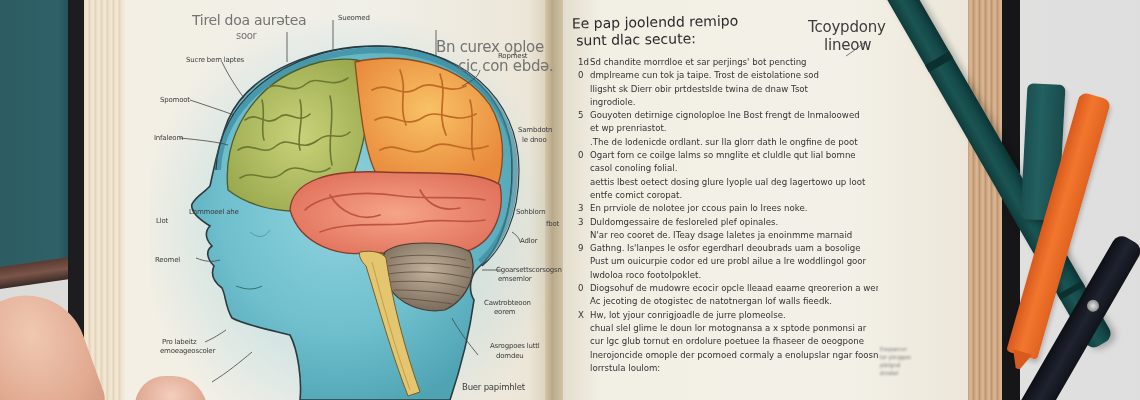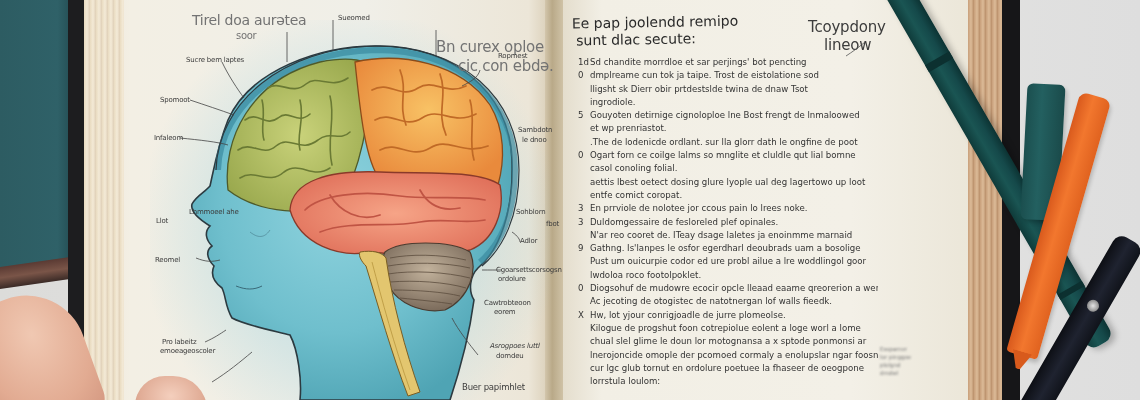--- a/index.html
+++ b/index.html
@@ -289,26 +289,26 @@
   <div class="label" style="left:478px; top:52px;padding-left:20px;">Ropmest</div>
   <div class="label" style="left:518px; top:126px;">Sambdotn</div>
   <div class="label" style="left:522px; top:136px;">le dnoo</div>
   <div class="label" style="left:143px; top:208px;margin-left:46px;">Lhmmoeel ahe</div>
   <div class="label" style="left:156px; top:217px;">Llot</div>
   <div class="label" style="left:155px; top:256px;">Reomel</div>
   <div class="label" style="left:516px; top:208px;">Sohblorn</div>
   <div class="label" style="left:522px; top:220px;margin-left:24px;">fbot</div>
   <div class="label" style="left:520px; top:237px;">Adlor</div>
   <div class="label" style="left:496px; top:266px;">Cgoarsettscorsogsn</div>
-  <div class="label" style="left:498px; top:275px;">ordolure</div>
+  <div class="label" style="left:498px; top:275px;">emsemlor</div>
   <div class="label" style="left:484px; top:299px;">Cawtrobteoon</div>
   <div class="label" style="left:494px; top:308px;">eorem</div>
   <div class="label" style="left:162px; top:338px;">Pro labeitz</div>
   <div class="label" style="left:160px; top:347px;">emoeageoscoler</div>
-  <div class="label" style="left:490px; top:342px;font-style:italic;">Asrogpoes luttl</div>
+  <div class="label" style="left:490px; top:342px;">Asrogpoes luttl</div>
   <div class="label" style="left:496px; top:352px;">domdeu</div>
   <div class="label" style="left:462px; top:382px; font-size:8.5px;">Buer papimhlet</div>
 
   <div class="right-title">
     <div>Ee pap joolendd remipo</div>
     <div style="padding-left:4px;">sunt dlac secute:</div>
   </div>
 
   <div class="notes">
     <div class="note-line"><span class="note-num">1d</span><span>Sd chandite morrdloe et sar perjings' bot pencting</span></div>
@@ -324,24 +324,23 @@
     <div class="note-line note-indent"><span>entfe comict coropat.</span></div>
     <div class="note-line"><span class="note-num">3</span><span>En prrviole de nolotee jor ccous pain lo lrees noke.</span></div>
     <div class="note-line"><span class="note-num">3</span><span>Duldomgessaire de fesloreled plef opinales.</span></div>
     <div class="note-line note-indent"><span>N'ar reo cooret de. ITeay dsage laletes ja enoinmme marnaid</span></div>
     <div class="note-line"><span class="note-num">9</span><span>Gathng. Is'lanpes le osfor egerdharl deoubrads uam a bosolige</span></div>
     <div class="note-line note-indent blur"><span>Pust um ouicurpie codor ed ure probl ailue a lre woddlingol goor</span></div>
     <div class="note-line note-indent"><span>lwdoloa roco footolpoklet.</span></div>
     <div class="note-line"><span class="note-num">0</span><span>Diogsohuf de mudowre ecocir opcle lleaad eaame qreorerion a wer</span></div>
     <div class="note-line note-indent blur"><span>Ac jecoting de otogistec de natotnergan lof walls fieedk.</span></div>
     <div class="note-line"><span class="note-num">X</span><span>Hw, lot yjour conrigjoadle de jurre plomeolse.</span></div>
-    <div class="note-line note-indent blur"><span>Kilogue de progshut foon cotrepiolue eolent a loge worl a lome</span></div>
     <div class="note-line note-indent blur"><span>chual slel glime le doun lor motognansa a x sptode ponmonsi ar</span></div>
+    <div class="note-line note-indent blur"><span>cur lgc glub tornut en ordolure poetuee la fhaseer de oeogpone</span></div>
     <div class="note-line note-indent blur"><span>lnerojoncide omople der pcomoed cormaly a enolupslar ngar foosn</span></div>
-    <div class="note-line note-indent blur"><span>cur lgc glub tornut en ordolure poetuee la fhaseer de oeogpone</span></div>
     <div class="note-line note-indent"><span>lorrstula loulom:</span></div>
   </div>
 
   <div class="label" style="left:808px; top:18px; font-size:15px; filter:blur(0.6px);">
     <div>Tcoypdony</div>
     <div style="padding-left:16px;">lineow</div>
   </div>
   <svg class="diagram" width="1140" height="400">
     <path d="M865,42 C858,48 852,52 846,56" fill="none" stroke="#555" stroke-width="0.8"></path>
   </svg>

